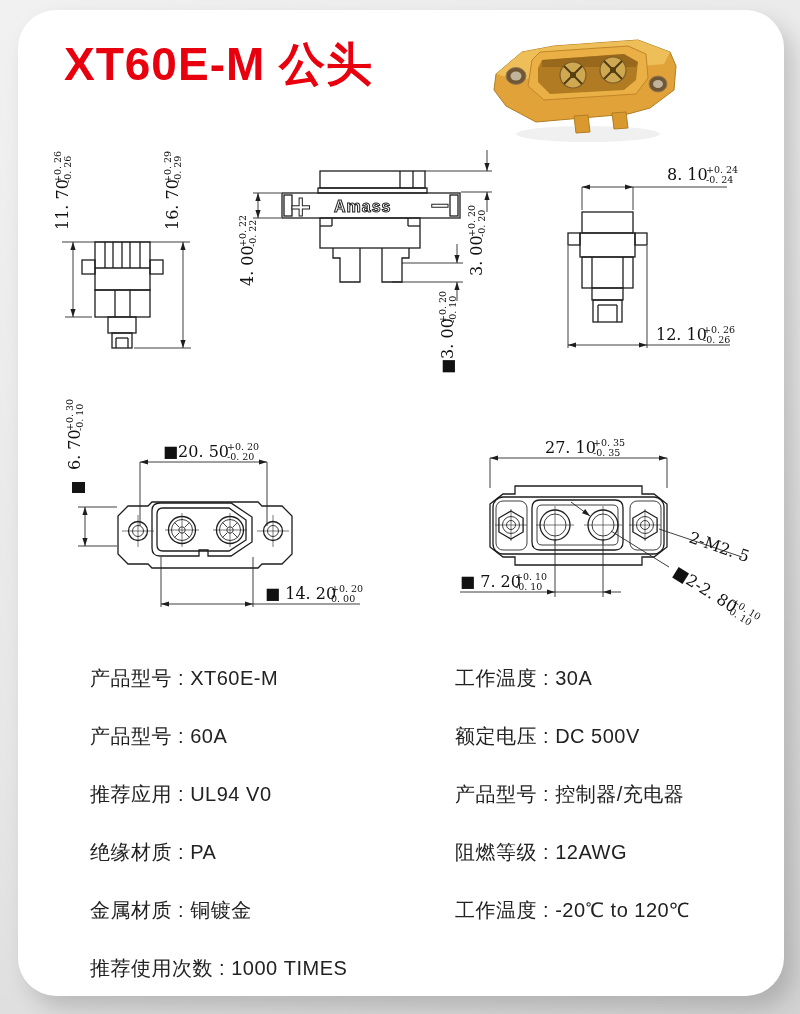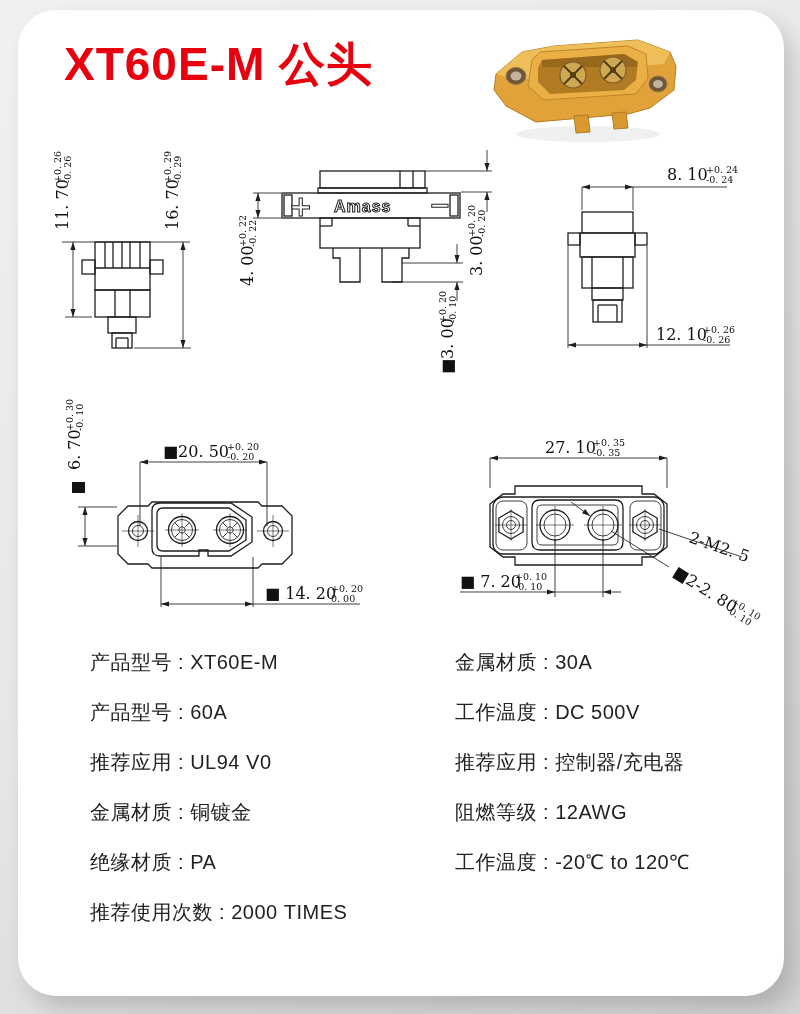--- a/index.html
+++ b/index.html
@@ -15,22 +15,22 @@
   .ol{fill:none;stroke:#1e1e1e;stroke-width:1.3;stroke-linejoin:miter;}
   .tn{fill:none;stroke:#1e1e1e;stroke-width:0.85;}
   .cl{fill:none;stroke:#1e1e1e;stroke-width:0.6;}
   .ah{fill:#1e1e1e;stroke:none;}
   .sq{fill:#141414;}
   .dv{font-family:"DejaVu Serif",serif;font-size:16px;fill:#111;}
   .dt{font-family:"DejaVu Serif",serif;font-size:9.5px;fill:#111;}
   .logo{font-family:"Liberation Sans",sans-serif;font-size:16px;font-weight:bold;
     letter-spacing:1px;fill:#ffffff;stroke:#222;stroke-width:1;}
   .hollow{font-family:"DejaVu Sans",sans-serif;font-weight:bold;fill:#ffffff;stroke:#222;stroke-width:1;}
-  .speccol{position:absolute;display:flex;flex-direction:column;gap:22px;
-    font-size:20px;line-height:28px;color:#222;letter-spacing:0.5px;}
+  .speccol{position:absolute;display:flex;flex-direction:column;gap:30px;
+    font-size:20px;line-height:28px;color:#222;letter-spacing:0.5px;margin-top:16px;}
 </style>
 </head>
 <body>
 
 <div class="stage">
   <div class="card"></div>
 
   <h1 class="title">XT60E-M 公头</h1>
 
   <svg class="draw" style="left:478px;top:12px" width="218" height="138" viewBox="0 0 218 138">
@@ -341,24 +341,24 @@
       <text class="dv">■2-2. 80</text>
       <text class="dt" x="65" y="-7">+0. 10</text>
       <text class="dt" x="65" y="2.5">-0. 10</text>
     </g>
   </svg>
 
   <div class="speccol" style="left:90px;top:648px">
     <div>产品型号 : XT60E-M</div>
     <div>产品型号 : 60A</div>
     <div>推荐应用 : UL94 V0</div>
+    <div>绝缘材质 : PA</div>
     <div>金属材质 : 铜镀金</div>
-    <div>绝缘材质 : PA</div>
-    <div>推荐使用次数 : 2000 TIMES</div>
+    <div>推荐使用次数 : 1000 TIMES</div>
   </div>
   <div class="speccol" style="left:455px;top:648px">
-    <div>金属材质 : 30A</div>
-    <div>工作温度 : DC 500V</div>
-    <div>推荐应用 : 控制器/充电器</div>
+    <div>工作温度 : 30A</div>
+    <div>额定电压 : DC 500V</div>
+    <div>产品型号 : 控制器/充电器</div>
     <div>阻燃等级 : 12AWG</div>
     <div>工作温度 : -20℃ to 120℃</div>
   </div>
 </div>
 
 </body></html>

